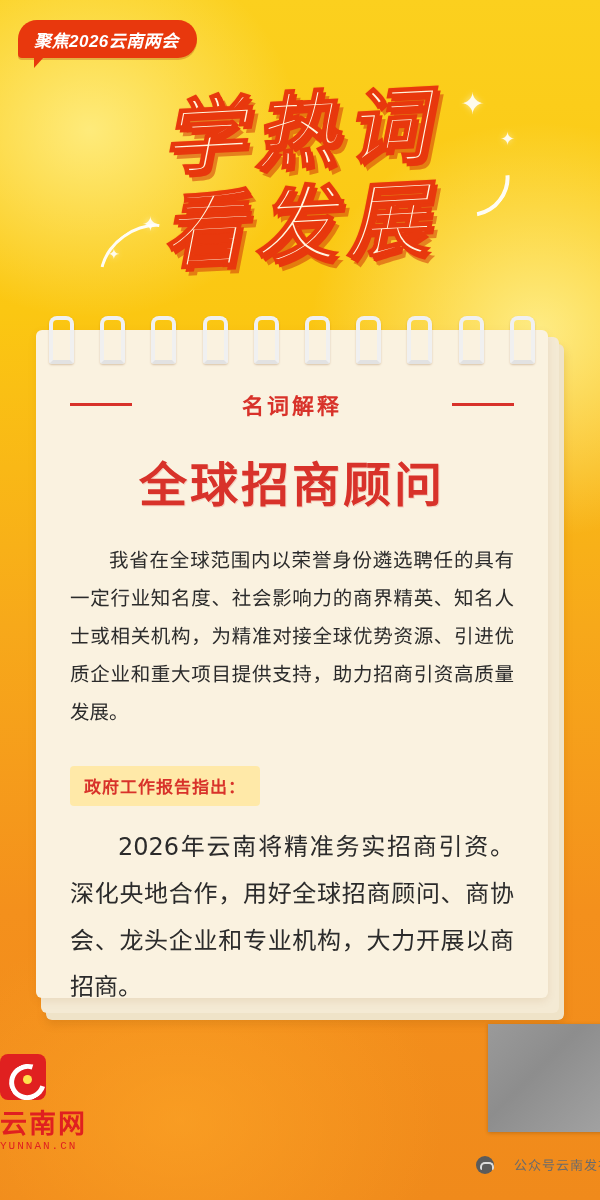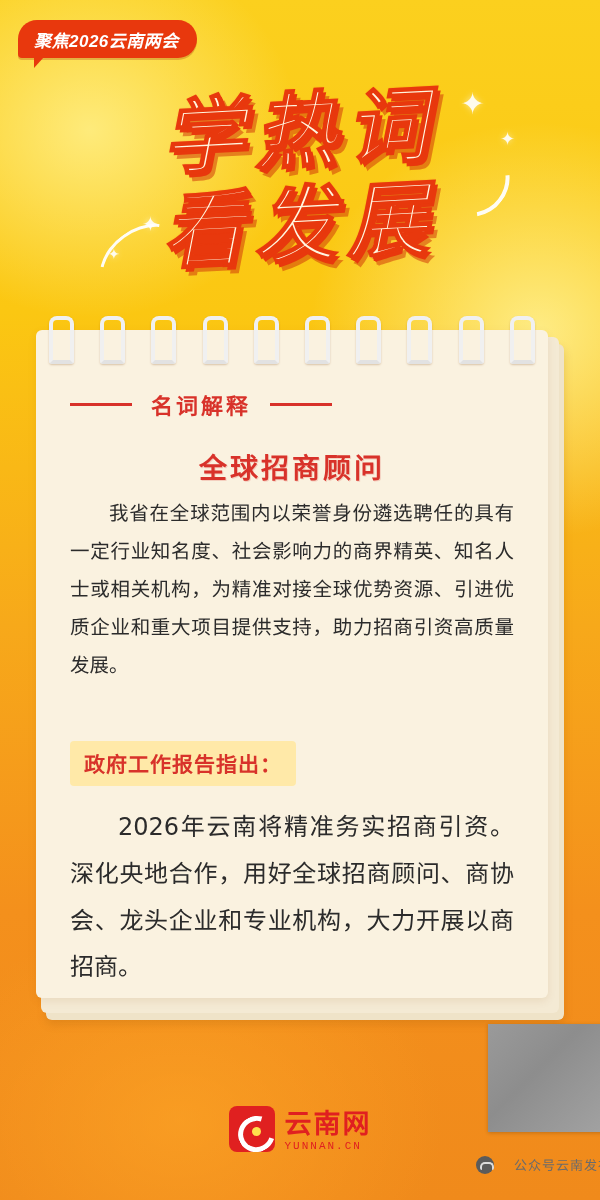--- a/index.html
+++ b/index.html
@@ -200,63 +200,63 @@
     top: 0;
     width: 512px;
     height: 668px;
     padding: 58px 34px 0 34px;
     box-sizing: border-box;
   }
 
   .heading-row {
     display: flex;
     align-items: center;
-    justify-content: flex-start;
-    gap: 19px;
+    justify-content: space-between;
+    gap: 8px;
   }
   .heading-rule {
     width: 62px;
     height: 3px;
     background: #d8322a;
   }
   .heading-text {
     color: #d8322a;
     font-size: 22px;
     font-weight: bold;
     letter-spacing: 3px;
     font-family: "DejaVu Serif", "Liberation Serif", serif;
   }
 
   .big-term {
     margin-top: 26px;
     text-align: center;
     color: #d8322a;
-    font-size: 28px;
+    font-size: 48px;
     font-weight: bold;
     letter-spacing: 3px;
     font-family: "DejaVu Serif", "Liberation Serif", serif;
     text-shadow: 1px 1px 0 rgba(216,50,42,0.18);
   }
 
   .para {
-    margin-top: 9px;
+    margin-top: 26px;
     color: #2b2b2b;
     font-size: 19.5px;
     line-height: 1.95;
     text-align: justify;
     text-indent: 2em;
     font-family: "DejaVu Sans", "Liberation Sans", sans-serif;
   }
 
   .tag {
     display: inline-block;
-    margin-top: 56px;
+    margin-top: 34px;
     background: #ffe9a8;
     color: #d8322a;
-    font-size: 21px;
+    font-size: 17px;
     font-weight: bold;
     letter-spacing: 1px;
     padding: 7px 14px 8px 14px;
     border-radius: 4px;
     font-family: "DejaVu Serif", "Liberation Serif", serif;
   }
 
   .para2 {
     margin-top: 18px;
     color: #2b2b2b;
@@ -268,23 +268,24 @@
   }
 
   
   .logo-row {
     position: absolute;
     left: 0;
     bottom: 48px;
     width: 600px;
     display: flex;
     justify-content: center;
-    align-items: flex-end;
+    align-items: flex-start;
     gap: 10px;
     z-index: 6;
+    flex-direction: column;
   }
   .logo-mark {
     width: 46px;
     height: 46px;
     background: #e02020;
     border-radius: 8px;
     position: relative;
   }
   .logo-mark::before {
     content: "";

